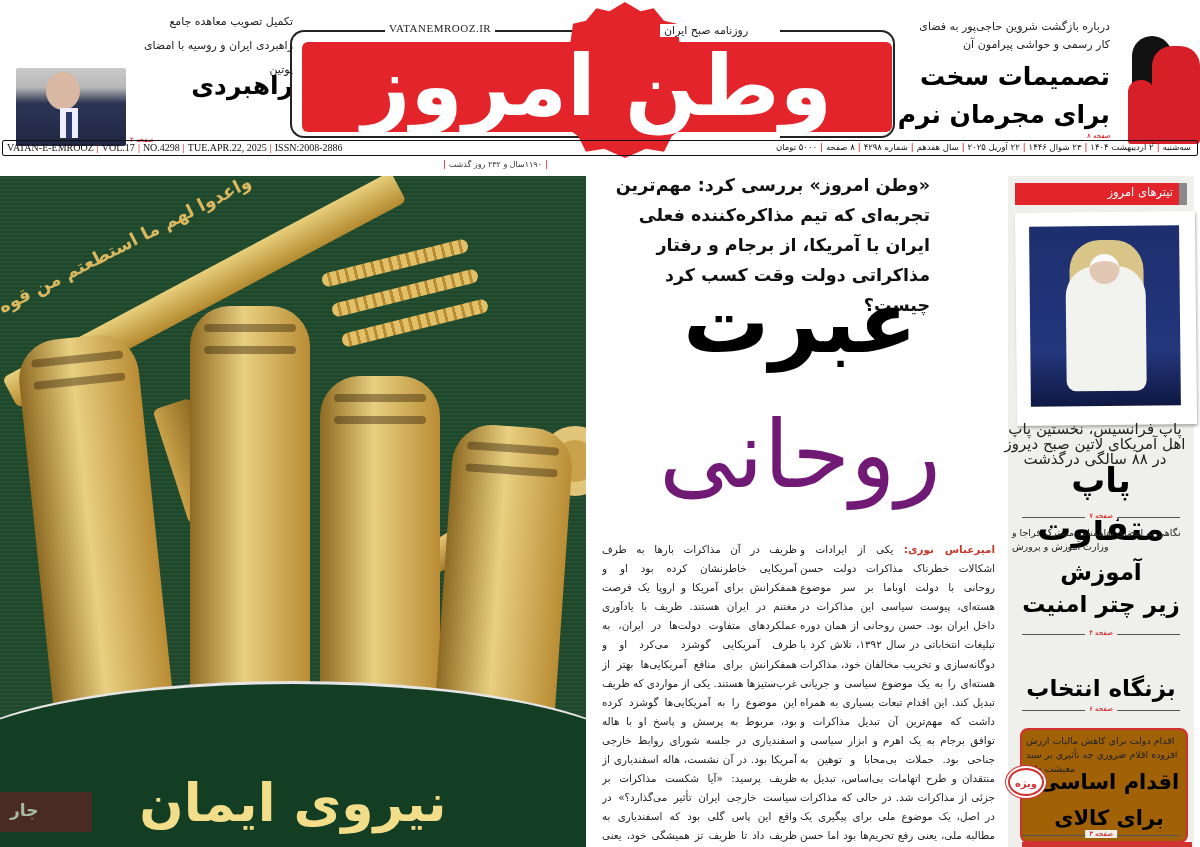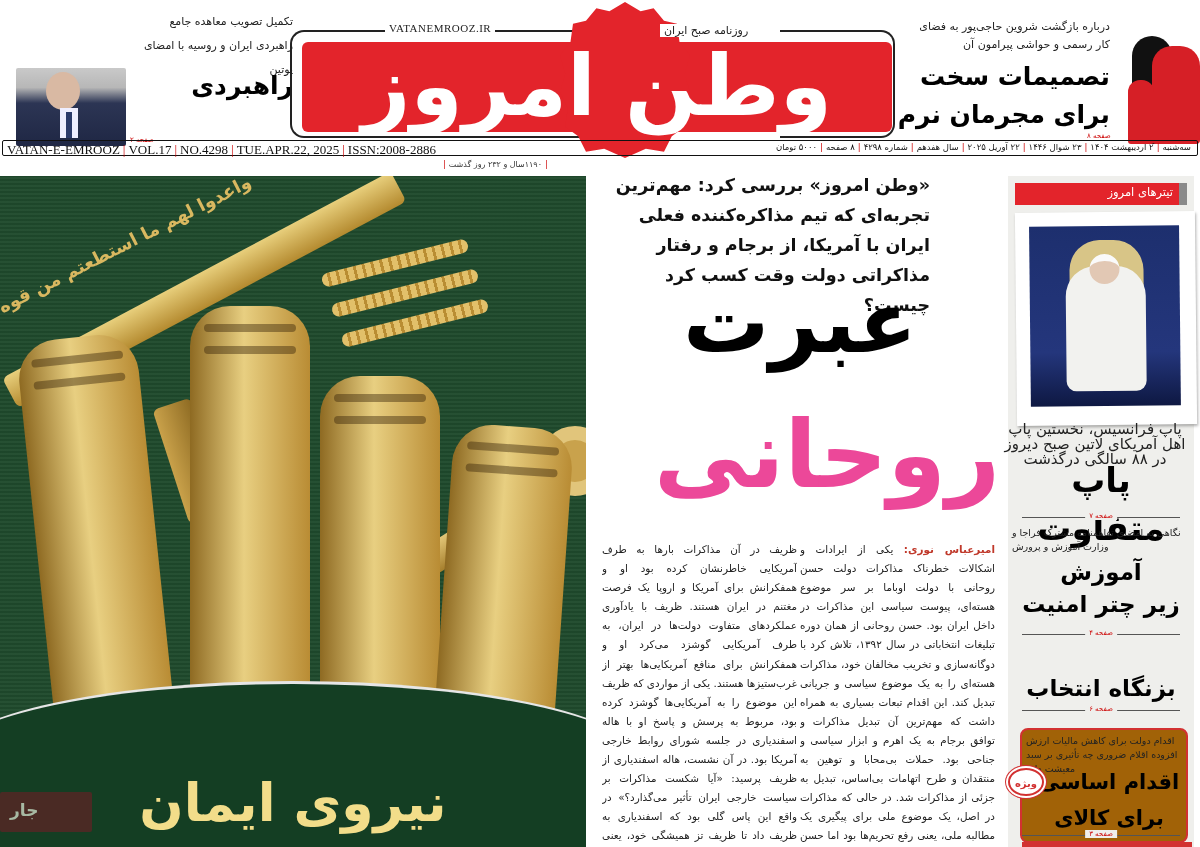--- a/index.html
+++ b/index.html
@@ -32,21 +32,21 @@
 
   .right-teaser { position: absolute; left: 905px; top: 8px; width: 295px; height: 132px; }
   .silhouette-red { position: absolute; right: 0; top: 38px; width: 48px; height: 98px; background: #d61f26; border-radius: 20px 20px 4px 4px; }
   .silhouette-black { position: absolute; right: 28px; top: 28px; width: 40px; height: 108px; background: #111; border-radius: 22px 22px 4px 4px; }
   .silhouette-kid { position: absolute; right: 46px; top: 72px; width: 26px; height: 64px; background: #d61f26; border-radius: 12px 12px 3px 3px; }
   .right-kicker { position: absolute; right: 90px; top: 10px; width: 200px; text-align: right; font-size: 11px; line-height: 18px; direction: rtl; color: #222; }
   .right-headline { position: absolute; right: 90px; top: 50px; width: 220px; text-align: right; font-size: 25px; font-weight: bold; line-height: 38px; direction: rtl; color: #000; }
   .right-page { position: absolute; left: 182px; top: 124px; font-size: 7px; color: #c00; }
 
   .meta-bar { position: absolute; left: 2px; top: 140px; width: 1196px; height: 16px; border: 1.5px solid #111; border-radius: 2px; }
-  .meta-en { position: absolute; left: 4px; top: 1px; font-family: "Liberation Serif", serif; font-size: 13px; color: #111; white-space: nowrap; }
+  .meta-en { position: absolute; left: 4px; top: 1px; font-family: "Liberation Serif", serif; font-size: 10px; color: #111; white-space: nowrap; }
   .meta-en .sep { color: #c00; margin: 0 3px; }
   .meta-fa { position: absolute; right: 6px; top: 1px; font-size: 8.5px; color: #111; direction: rtl; white-space: nowrap; }
   .meta-fa .sep { color: #c00; margin: 0 3px; }
 
   
   .poster { position: absolute; left: 0; top: 176px; width: 586px; height: 671px; background: #1f4a2c; overflow: hidden; }
   .poster-texture { position: absolute; inset: 0; background: repeating-linear-gradient(0deg, rgba(255,255,255,.03) 0 2px, rgba(0,0,0,.05) 2px 4px); }
   .gun { position: absolute; left: 10px; top: 70px; width: 440px; height: 34px; background: linear-gradient(#e8cf7c,#b48a2f); transform: rotate(-28deg); transform-origin: left center; border-radius: 6px; top: 200px; }
   .gun-mag { position: absolute; left: 170px; top: 225px; width: 40px; height: 120px; background: linear-gradient(90deg,#c9a14a,#8d6a22); transform: rotate(-18deg); border-radius: 6px; }
   .wheat { position: absolute; width: 150px; height: 14px; background: repeating-linear-gradient(90deg,#e2c06a 0 6px,#b98d33 6px 9px); border-radius: 7px; transform: rotate(-14deg); }
@@ -57,21 +57,21 @@
   .arabic-motto { position: absolute; left: 4px; top: 58px; font-size: 18px; font-weight: bold; color: #d9b860; transform: rotate(-27deg); transform-origin: left bottom; direction: rtl; white-space: nowrap; }
   .poster-green { position: absolute; left: -60px; top: 505px; width: 706px; height: 320px; background: #143e23; border-radius: 50% 50% 0 0 / 26% 26% 0 0; border-top: 3px solid #e6e6e6; }
   .poster-kicker { position: absolute; left: 0; width: 586px; top: 525px; text-align: center; color: #f2dd8a; font-size: 17px; font-weight: bold; line-height: 30px; direction: rtl; }
   .poster-headline { position: absolute; left: 0; width: 586px; top: 587px; text-align: center; color: #f2dd8a; font-size: 52px; font-weight: bold; line-height: 80px; direction: rtl; }
   .jaar-logo { position: absolute; left: 0; top: 616px; width: 92px; height: 40px; background: #4a2a24; border-radius: 2px; }
   .jaar-logo span { position: absolute; left: 10px; top: 8px; color: #a7b9a3; font-size: 17px; font-weight: bold; direction: rtl; letter-spacing: 3px; }
 
   
   .deck { position: absolute; left: 600px; top: 170px; width: 330px; text-align: right; direction: rtl; font-size: 17.5px; font-weight: bold; line-height: 30px; color: #111; }
   .main-hl-1 { position: absolute; left: 600px; top: 272px; width: 400px; text-align: center; direction: rtl; font-size: 86px; font-weight: bold; line-height: 100px; color: #000; }
-  .main-hl-2 { position: absolute; left: 600px; top: 395px; width: 400px; text-align: right; direction: rtl; font-size: 94px; font-weight: bold; line-height: 120px; color: #ec4899; }
+  .main-hl-2 { position: absolute; left: 600px; top: 395px; width: 400px; text-align: center; direction: rtl; font-size: 94px; font-weight: normal; line-height: 120px; color: #701a75; }
   .col { position: absolute; top: 540px; width: 195px; height: 307px; direction: rtl; text-align: justify; font-size: 10.4px; line-height: 19.1px; color: #222; overflow: hidden; }
   .col-a { left: 800px; }
   .col-b { left: 602px; }
   .author { color: #c0392b; font-weight: bold; }
 
   
   .sidebar { position: absolute; left: 1008px; top: 176px; width: 186px; height: 671px; background: #efefec; }
   .sb-title-bar { position: absolute; left: 7px; top: 7px; width: 172px; height: 22px; background: #e3242b; }
   .sb-title-bar .grey { position: absolute; right: 0; top: 0; width: 8px; height: 22px; background: #8a8a8a; }
   .sb-title-bar span { position: absolute; right: 14px; top: 2px; color: #fff; font-size: 11.5px; direction: rtl; }

